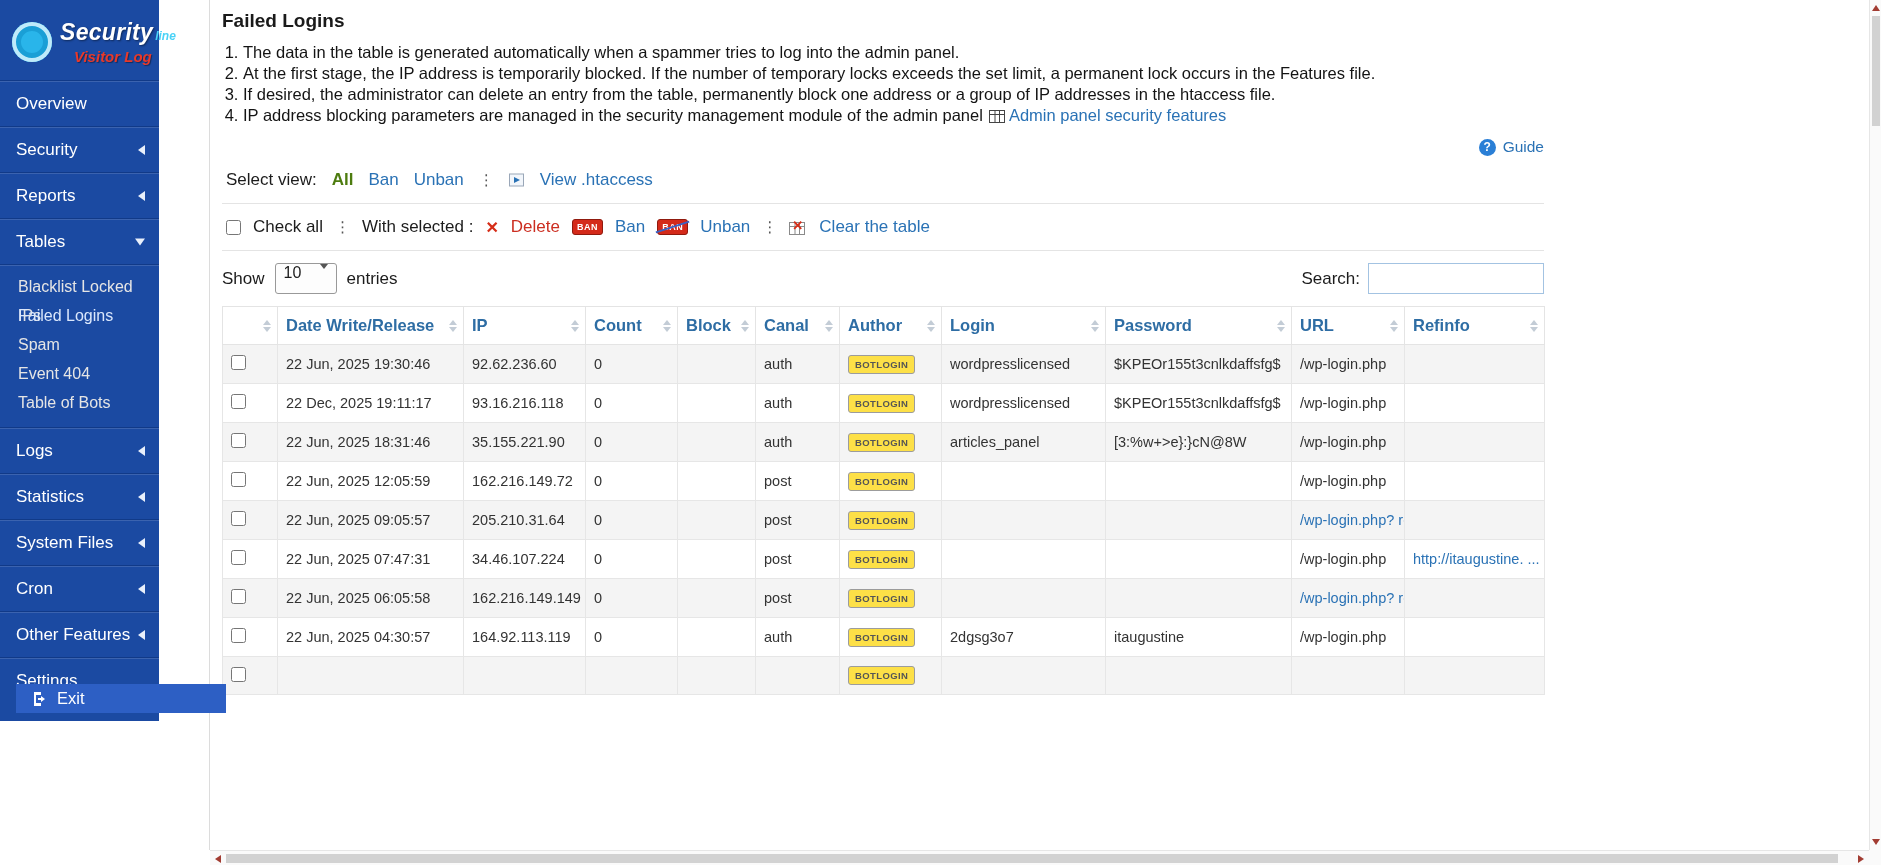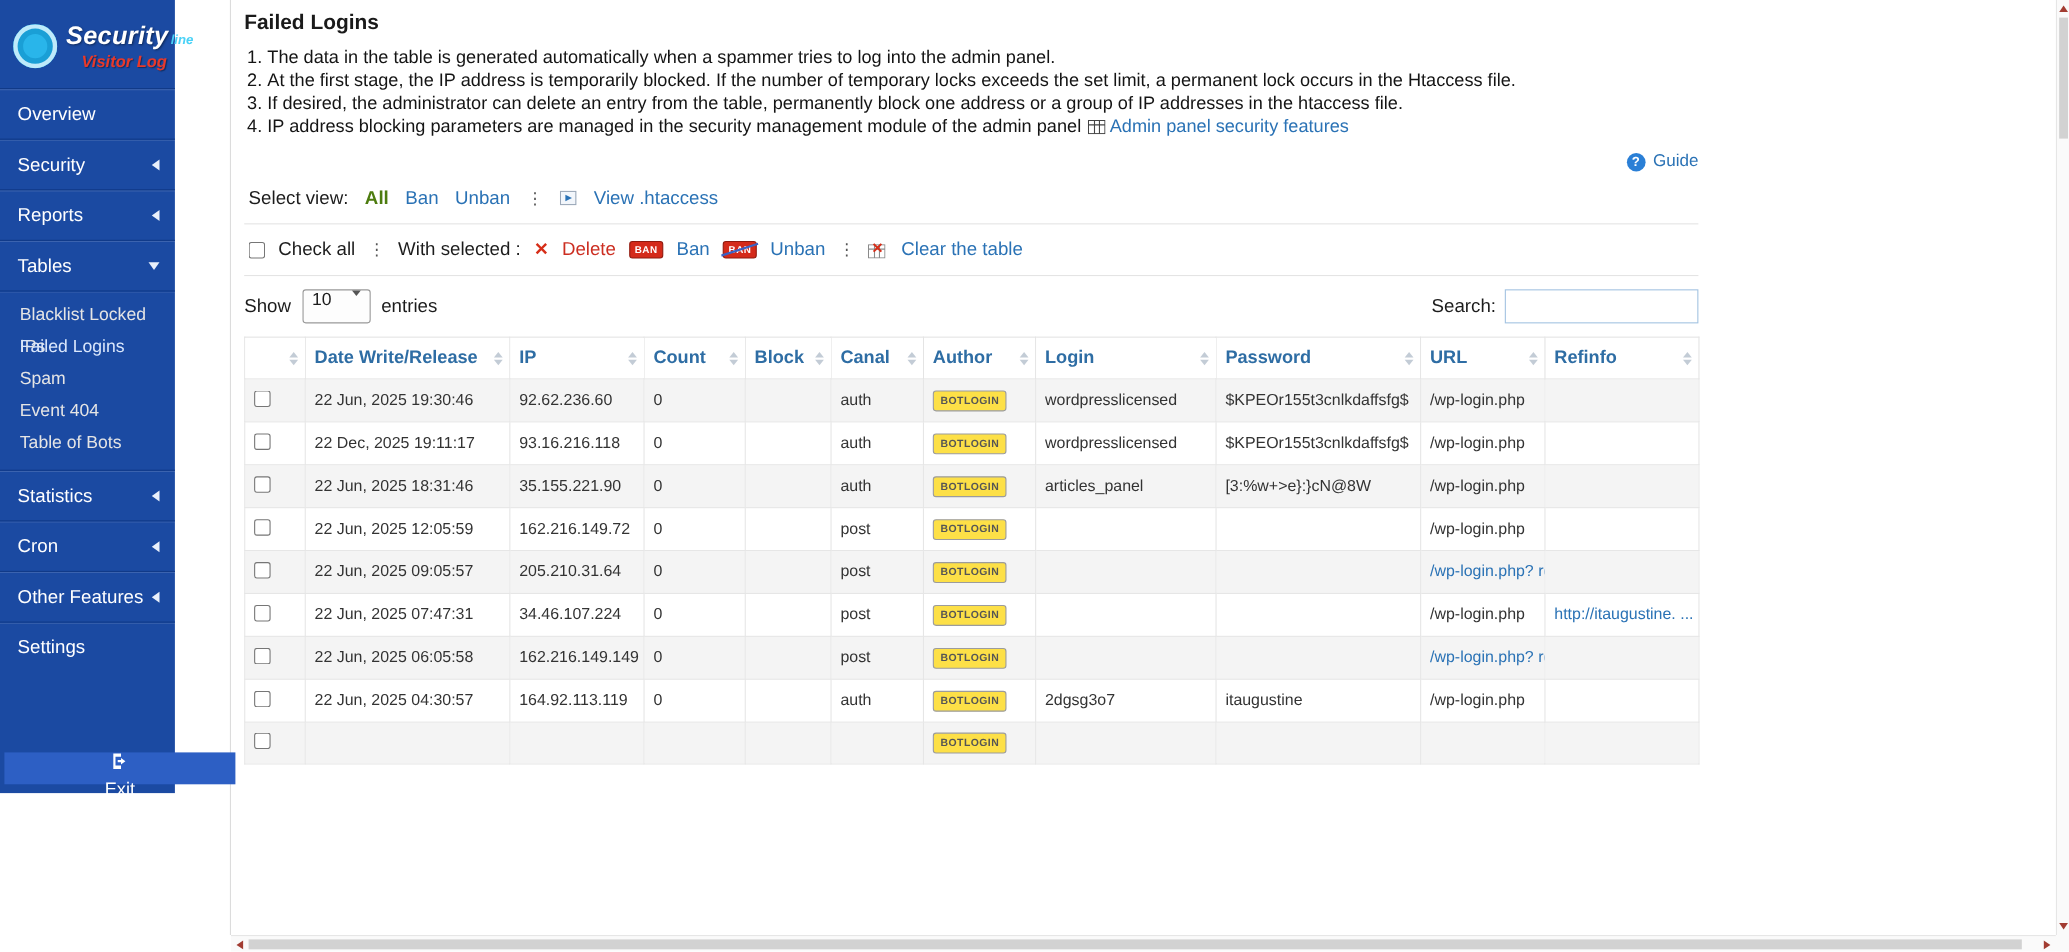--- a/index.html
+++ b/index.html
@@ -20,22 +20,22 @@
   .brand-suffix { font-size:12px; color:#49d2f7; font-style:italic; font-weight:bold; margin-left:2px; }
   .logo-sub { color:#e8392a; font-style:italic; font-weight:bold; font-size:15px; margin:2px 0 0 14px; text-shadow:1px 1px 1px rgba(0,0,0,.4); }
   .menu-item { position:relative; height:46px; line-height:46px; padding:0 16px; font-size:17px; cursor:pointer;
     border-top:1px solid #113a88; box-shadow: inset 0 1px 0 rgba(255,255,255,.14); }
   .chev { position:absolute; right:14px; top:50%; transform:translateY(-50%); width:0; height:0; }
   .chev-left { border-top:5px solid transparent; border-bottom:5px solid transparent; border-right:7px solid #e9f0fb; }
   .chev-down { border-left:5px solid transparent; border-right:5px solid transparent; border-top:7px solid #e9f0fb; }
   .submenu { border-top:1px solid #113a88; box-shadow: inset 0 1px 0 rgba(255,255,255,.14); padding:7px 0 10px; }
   .submenu-item { height:29px; line-height:29px; padding:0 18px; font-size:16px; color:#e5e5e5; cursor:pointer; }
   .submenu-item.current { color:#dae7fc; }
-  .exit-bar { position:absolute; left:4px; top:684px; width:210px; height:29px; background:#2d5fc4; display:flex;
-    align-items:center; gap:9px; padding:0 16px; font-size:16.5px; cursor:pointer; z-index:3; color:#fff;flex-direction:column; }
+  .exit-bar { position:absolute; left:16px; top:684px; width:210px; height:29px; background:#2d5fc4; display:flex;
+    align-items:center; gap:9px; padding:0 16px; font-size:16.5px; cursor:pointer; z-index:3; color:#fff; }
   .page-divider { position:absolute; left:209px; top:0; width:1px; height:850px; background:#dcdcdc; }
 
   
   .content { position:absolute; left:210px; top:0; width:1350px; height:721px; overflow:hidden; padding:6px 0 0 12px; }
   .page-title { font-size:19px; font-weight:700; margin:4px 0 10px; color:#1a1a1a; }
   .instructions { margin:2px 0 0 21px; font-size:16.5px; color:#141414; }
   .instructions li { line-height:21px; }
   .inline-icon { display:inline-block; vertical-align:-2px; margin:0 4px 0 6px; }
   .guide-row { width:1322px; display:flex; justify-content:flex-end; align-items:center; gap:7px; margin-top:10px; font-size:15.5px; }
   .guide-icon { width:17px; height:17px; border-radius:50%; background:#2a7fd6; color:#fff; font-size:12px; font-weight:bold;
@@ -102,21 +102,23 @@
     <div class="menu-item"><span>Security</span><span class="chev chev-left"></span></div>
     <div class="menu-item"><span>Reports</span><span class="chev chev-left"></span></div>
     <div class="menu-item"><span>Tables</span><span class="chev chev-down"></span></div>
     <div class="submenu">
       <div class="submenu-item">Blacklist Locked IPs</div>
       <div class="submenu-item current">Failed Logins</div>
       <div class="submenu-item">Spam</div>
       <div class="submenu-item">Event 404</div>
       <div class="submenu-item">Table of Bots</div>
     </div>
+    <div class="menu-item"><span>Logs</span><span class="chev chev-left"></span></div>
     <div class="menu-item"><span>Statistics</span><span class="chev chev-left"></span></div>
+    <div class="menu-item"><span>System Files</span><span class="chev chev-left"></span></div>
     <div class="menu-item"><span>Cron</span><span class="chev chev-left"></span></div>
     <div class="menu-item"><span>Other Features</span><span class="chev chev-left"></span></div>
     <div class="menu-item"><span>Settings</span></div>
   </nav>
 </aside>
 <div class="exit-bar">
   <span style="display:flex;">
     <svg width="16" height="16" viewBox="0 0 16 16">
         <path d="M2 1h7v3H4v8h5v3H2z" fill="#fff"></path>
         <path d="M9 5l4 3-4 3V9H6V7h3z" fill="#fff"></path>
@@ -124,21 +126,21 @@
   </span>
   <span>Exit</span>
 </div>
 <div class="page-divider"></div>
 
 <main class="content">
   <h1 class="page-title">Failed Logins</h1>
 
   <ol class="instructions">
     <li><span>The data in the table is generated automatically when a spammer tries to log into the admin panel.</span></li>
-    <li><span>At the first stage, the IP address is temporarily blocked. If the number of temporary locks exceeds the set limit, a permanent lock occurs in the Htaccess file.</span></li>
+    <li><span>At the first stage, the IP address is temporarily blocked. If the number of temporary locks exceeds the set limit, a permanent lock occurs in the Features file.</span></li>
     <li><span>If desired, the administrator can delete an entry from the table, permanently block one address or a group of IP addresses in the htaccess file.</span></li>
     <li>
       <span>IP address blocking parameters are managed in the security management module of the admin panel</span><span class="inline-icon"><svg width="16" height="13" viewBox="0 0 16 13">
             <rect x="0.5" y="0.5" width="15" height="12" fill="#fff" stroke="#444"></rect>
             <line x1="0.5" y1="4.5" x2="15.5" y2="4.5" stroke="#444"></line>
             <line x1="6" y1="0.5" x2="6" y2="12.5" stroke="#444"></line>
             <line x1="10.5" y1="0.5" x2="10.5" y2="12.5" stroke="#444"></line>
           </svg></span><a class="link">Admin panel security features</a>
     </li>
   </ol>

